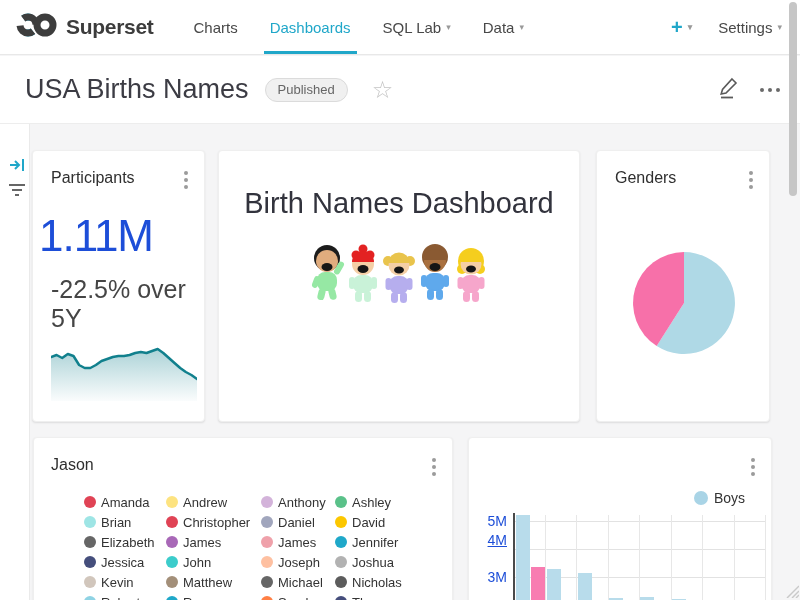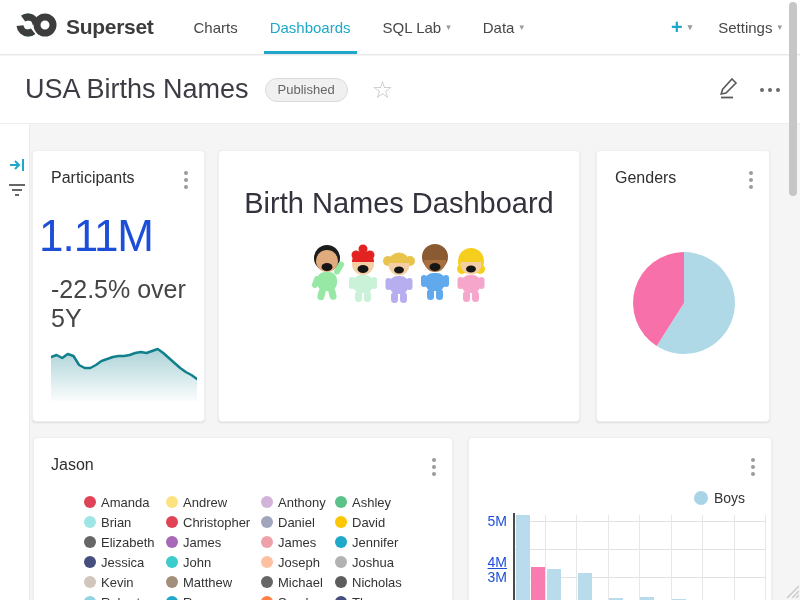--- a/index.html
+++ b/index.html
@@ -378,21 +378,21 @@
           <i></i>
           <i></i>
           <i></i>
         </span>
       <div class="gbs-legend">
         <span class="lg-dot" style="background:#A9D4E6;"></span>
         <span class="lg-label">Boys</span>
       </div>
       <div class="gbs-chart">
         <span class="ytick" style="left:0; top:5px;">5M</span>
-        <span class="ytick" style="left:0; top:46px;text-decoration:underline;">4M</span>
+        <span class="ytick" style="left:0; top:24px;text-decoration:underline;">4M</span>
         <span class="ytick" style="left:0; top:61px;">3M</span>
         <div class="hgrid" style="top:13px;"></div>
         <div class="hgrid" style="top:41px;"></div>
         <div class="hgrid" style="top:69px;"></div>
         <div>
             <div class="vgrid" style="left: 75.5px;"></div>
             <div class="vgrid" style="left: 107px;"></div>
             <div class="vgrid" style="left: 138.5px;"></div>
             <div class="vgrid" style="left: 170px;"></div>
             <div class="vgrid" style="left: 201.5px;"></div>

